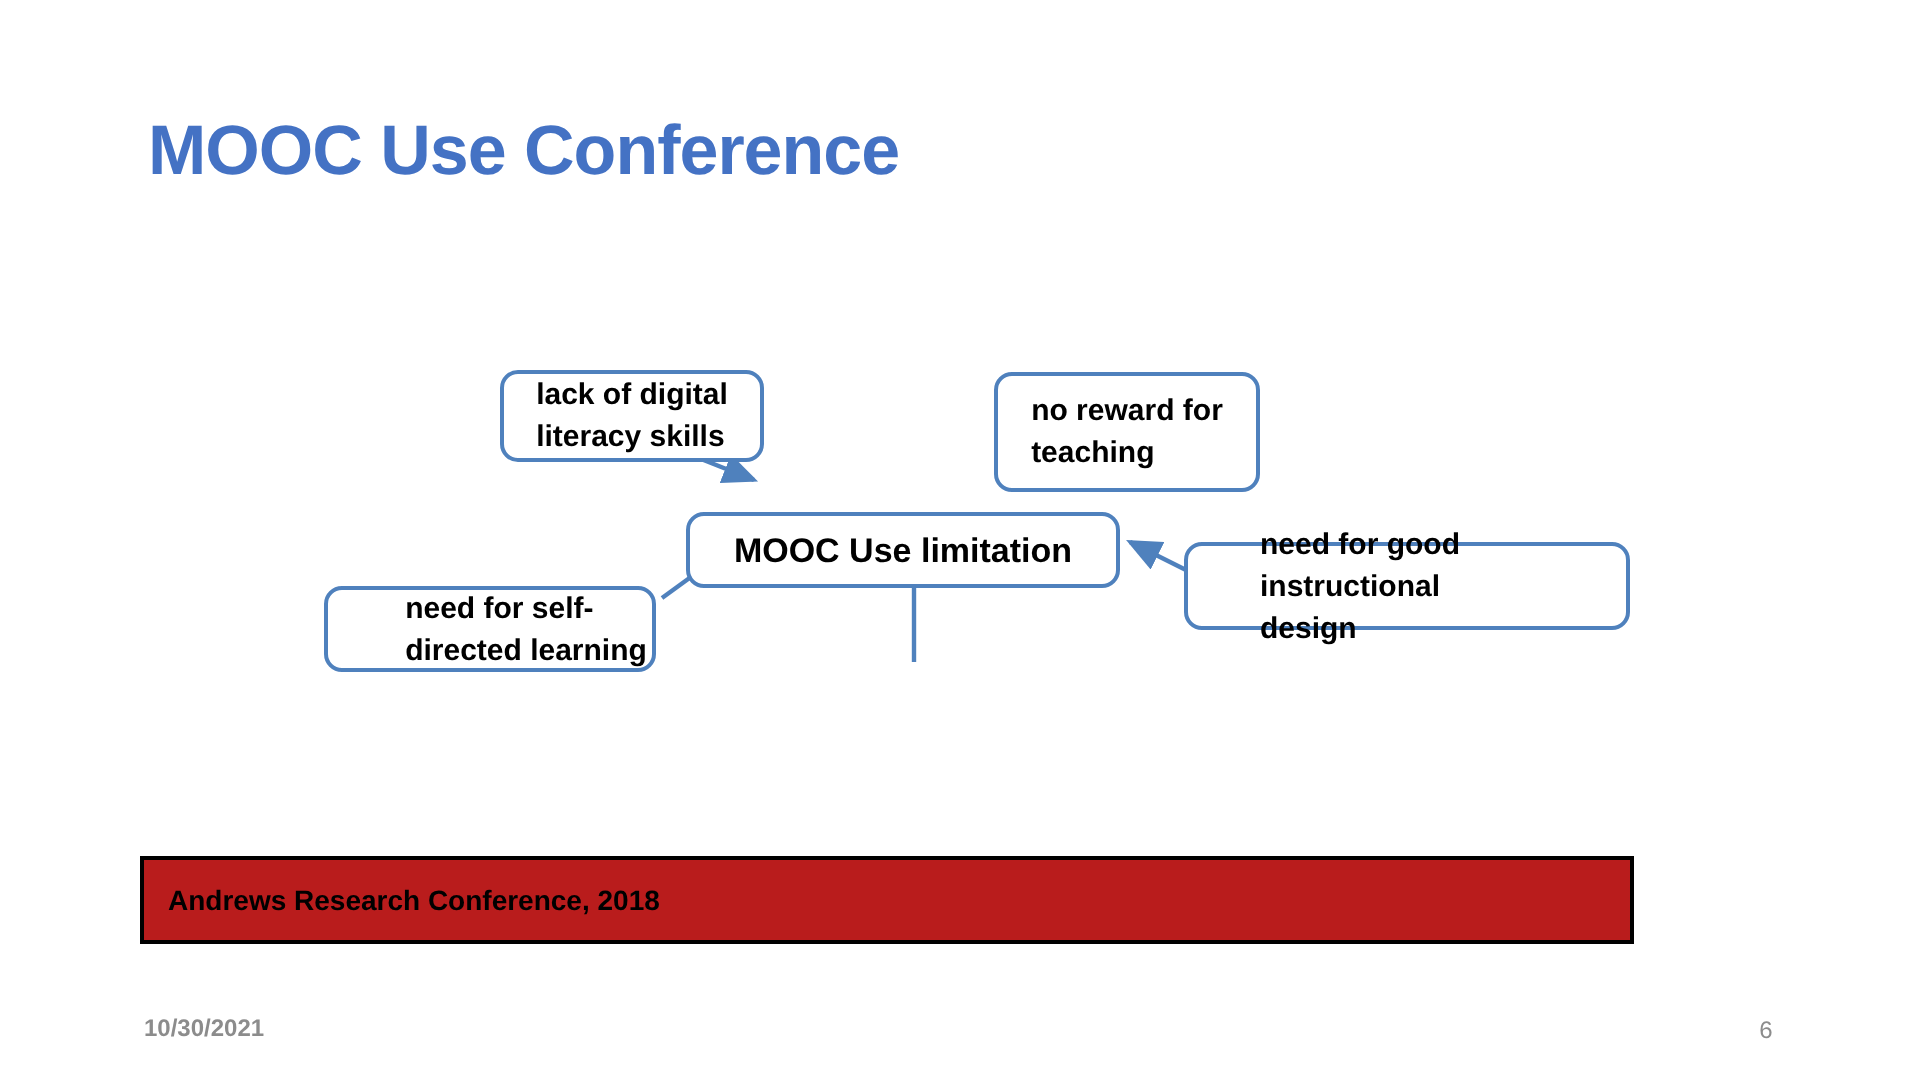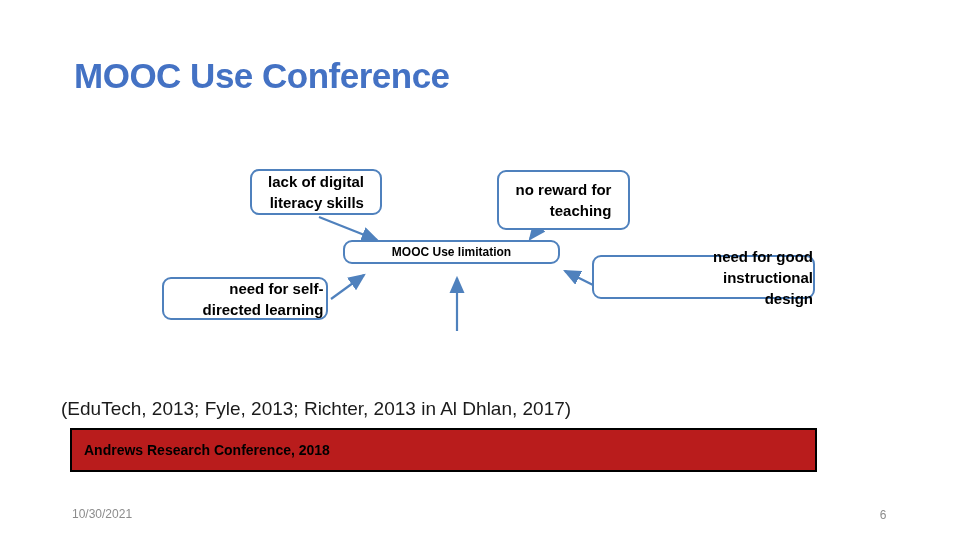--- a/index.html
+++ b/index.html
@@ -9,44 +9,44 @@
   }
   .page-title{
     position:absolute;left:74px;top:56px;
     font-size:35px;font-weight:bold;letter-spacing:-0.5px;
     color:#4472C4;
   }
   .node{
     position:absolute;box-sizing:border-box;
     border:2px solid #4F81BD;border-radius:9px;background:#ffffff;
     display:flex;align-items:center;justify-content:center;
-    text-align:right;font-weight:bold;color:#000;
-    font-size:15px;line-height:21px;white-space:pre-line;
+    text-align:left;font-weight:bold;color:#000;
+    font-size:15px;line-height:21px;white-space:pre-line;margin-top:16px;
   }
   .node-lack{left:250px;top:169px;width:132px;height:46px;}
   .node-reward{left:497px;top:170px;width:133px;height:60px;}
-  .node-center{left:343px;top:240px;width:217px;height:24px;font-size:12px;}
+  .node-center{left:343px;top:240px;width:217px;height:38px;font-size:17px;}
   .node-design{left:592px;top:255px;width:223px;height:44px;padding-left:36px;}
   .node-self{left:162px;top:277px;width:166px;height:43px;padding-left:36px;}
   .node-demo{left:320px;top:331px;width:306px;height:43px;}
   .arrows{position:absolute;left:0;top:0;width:960px;height:540px;pointer-events:none;}
   .citation{
     position:absolute;left:61px;top:398px;
     font-size:19px;color:#1b1b1b;
   }
   .banner{
     position:absolute;left:70px;top:428px;width:747px;height:44px;
     box-sizing:border-box;background:#b91c1c;border:2px solid #000;
     display:flex;align-items:center;
   }
   .banner-label{
     padding-left:12px;font-size:14px;font-weight:bold;color:#000;
   }
   .footer-date{
-    position:absolute;left:72px;top:507px;font-size:12px;color:#8C8C8C;
+    position:absolute;left:72px;top:507px;font-size:12px;color:#8C8C8C;font-weight:bold;
   }
   .slide-number{
     position:absolute;left:876px;top:508px;width:14px;text-align:center;
     font-size:12px;color:#8C8C8C;
   }
 </style>
 </head>
 <body>
 
 <div class="slide">
@@ -74,21 +74,20 @@
 
   <div class="node node-center">MOOC Use limitation</div>
 
   <div class="node node-design">need for good instructional
 design</div>
 
   <div class="node node-self">need for self-
 directed learning</div>
 
 
-  <div class="citation">(EduTech, 2013; Fyle, 2013; Richter, 2013 in Al Dhlan, 2017)</div>
 
   <div class="banner">
     <span class="banner-label">Andrews Research Conference, 2018</span>
   </div>
 
   <div class="footer-date">10/30/2021</div>
   <div class="slide-number">6</div>
 
 </div>
 

